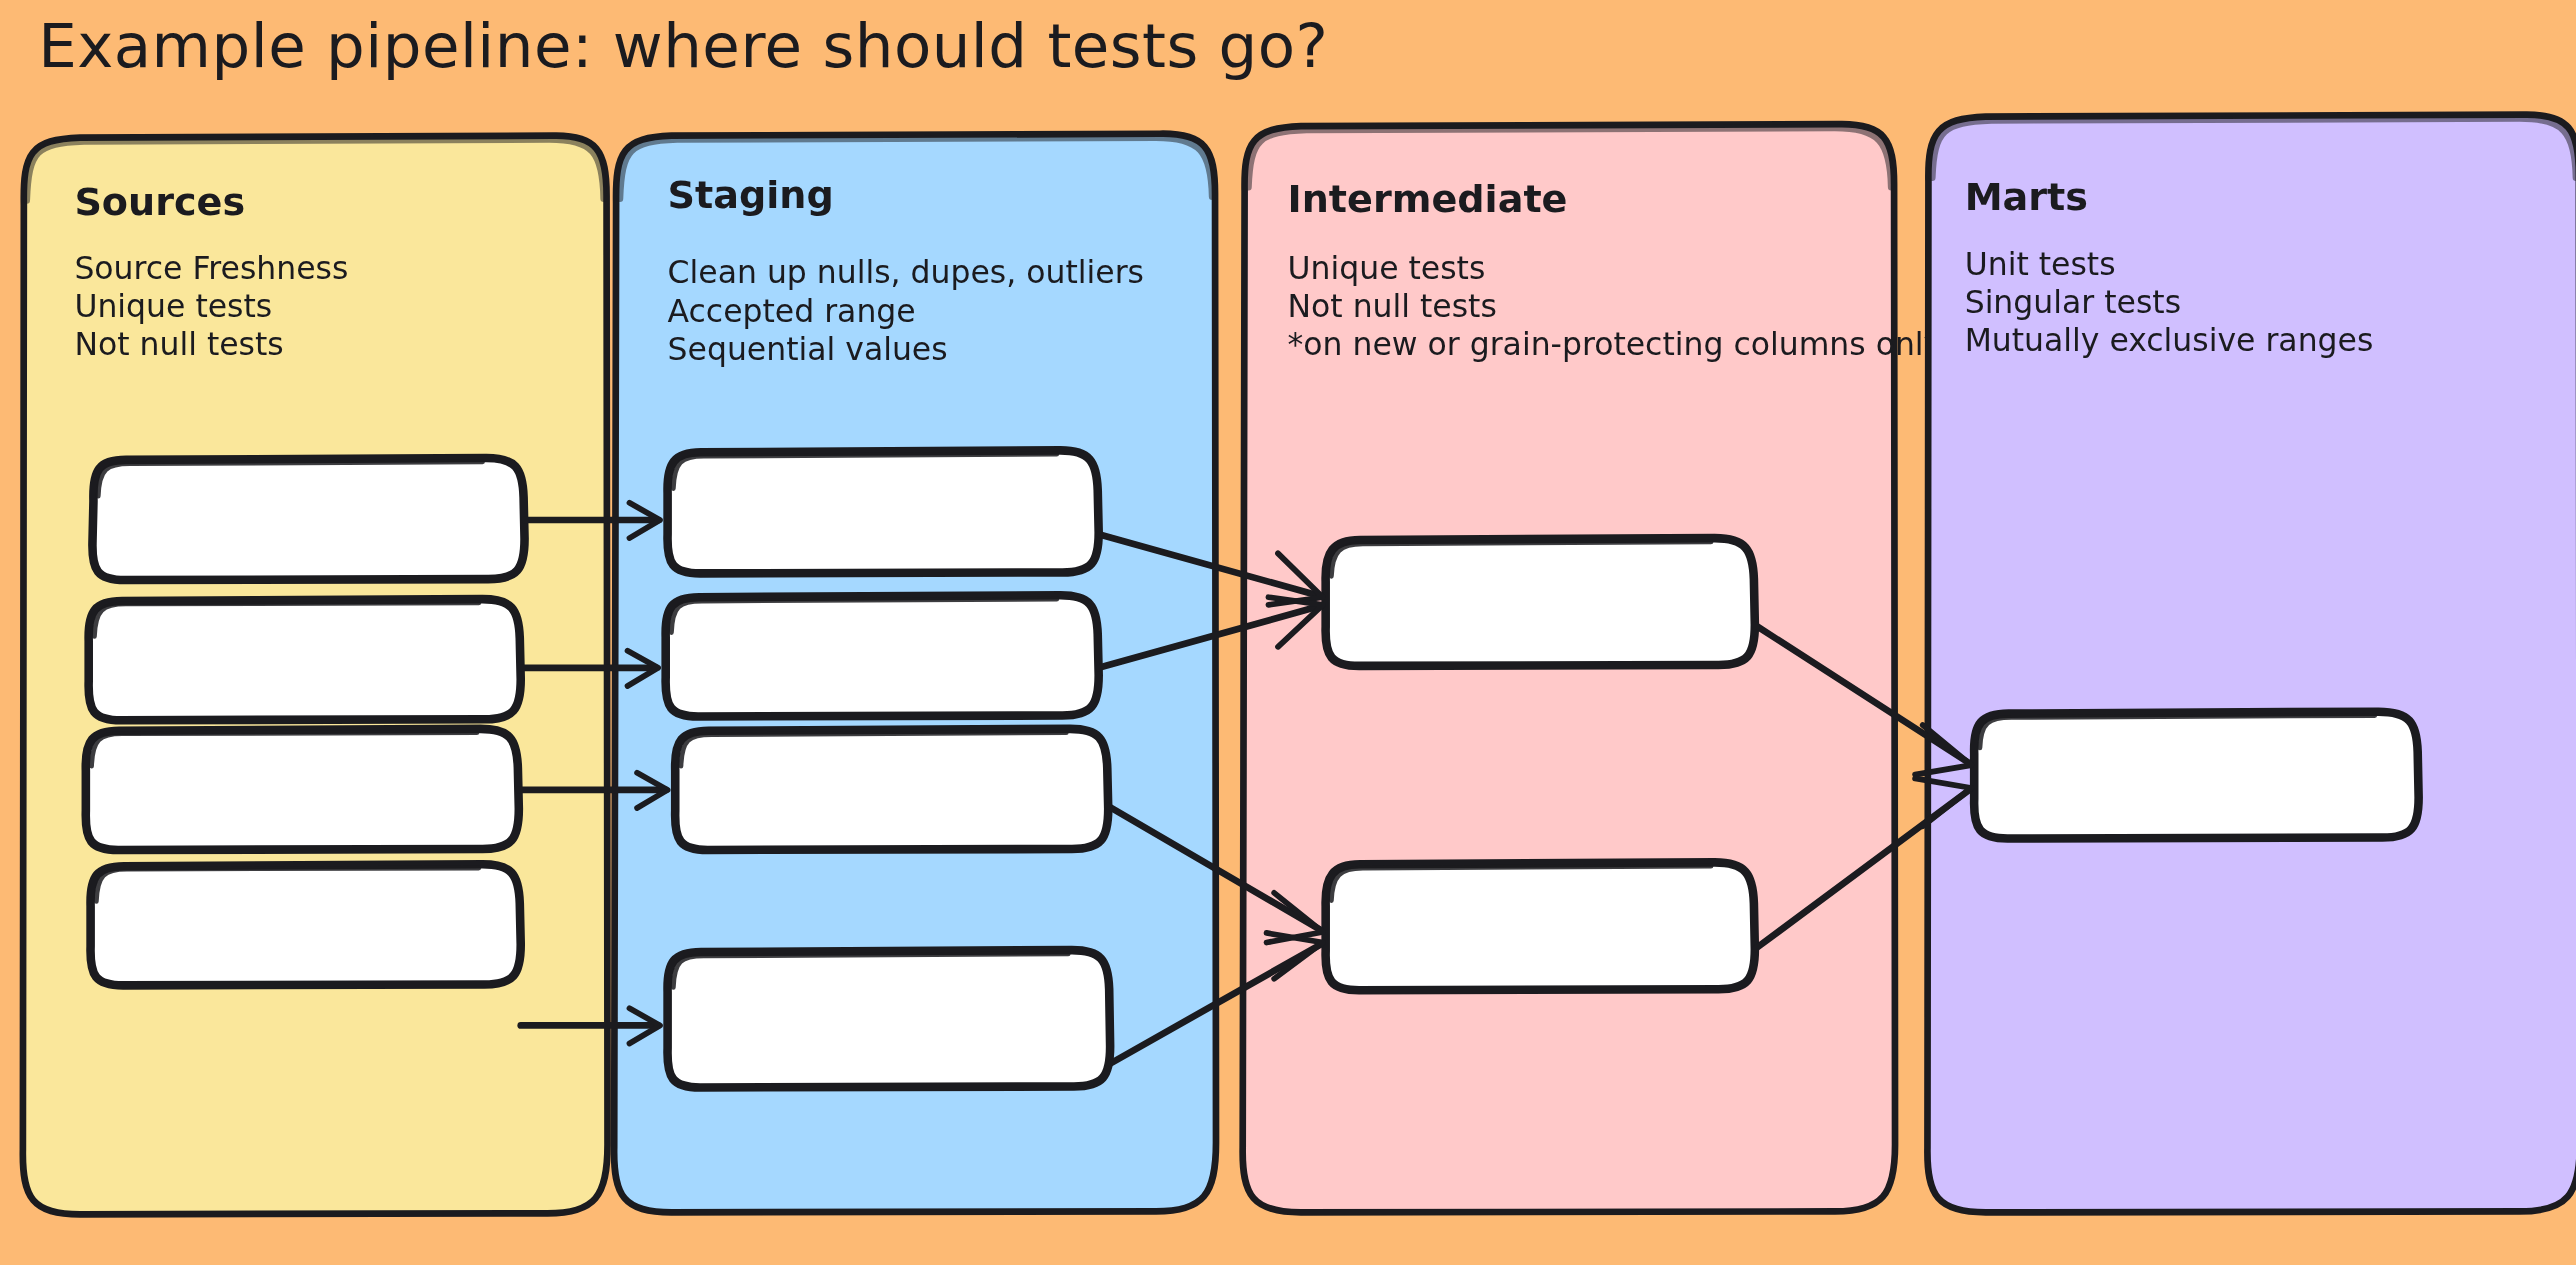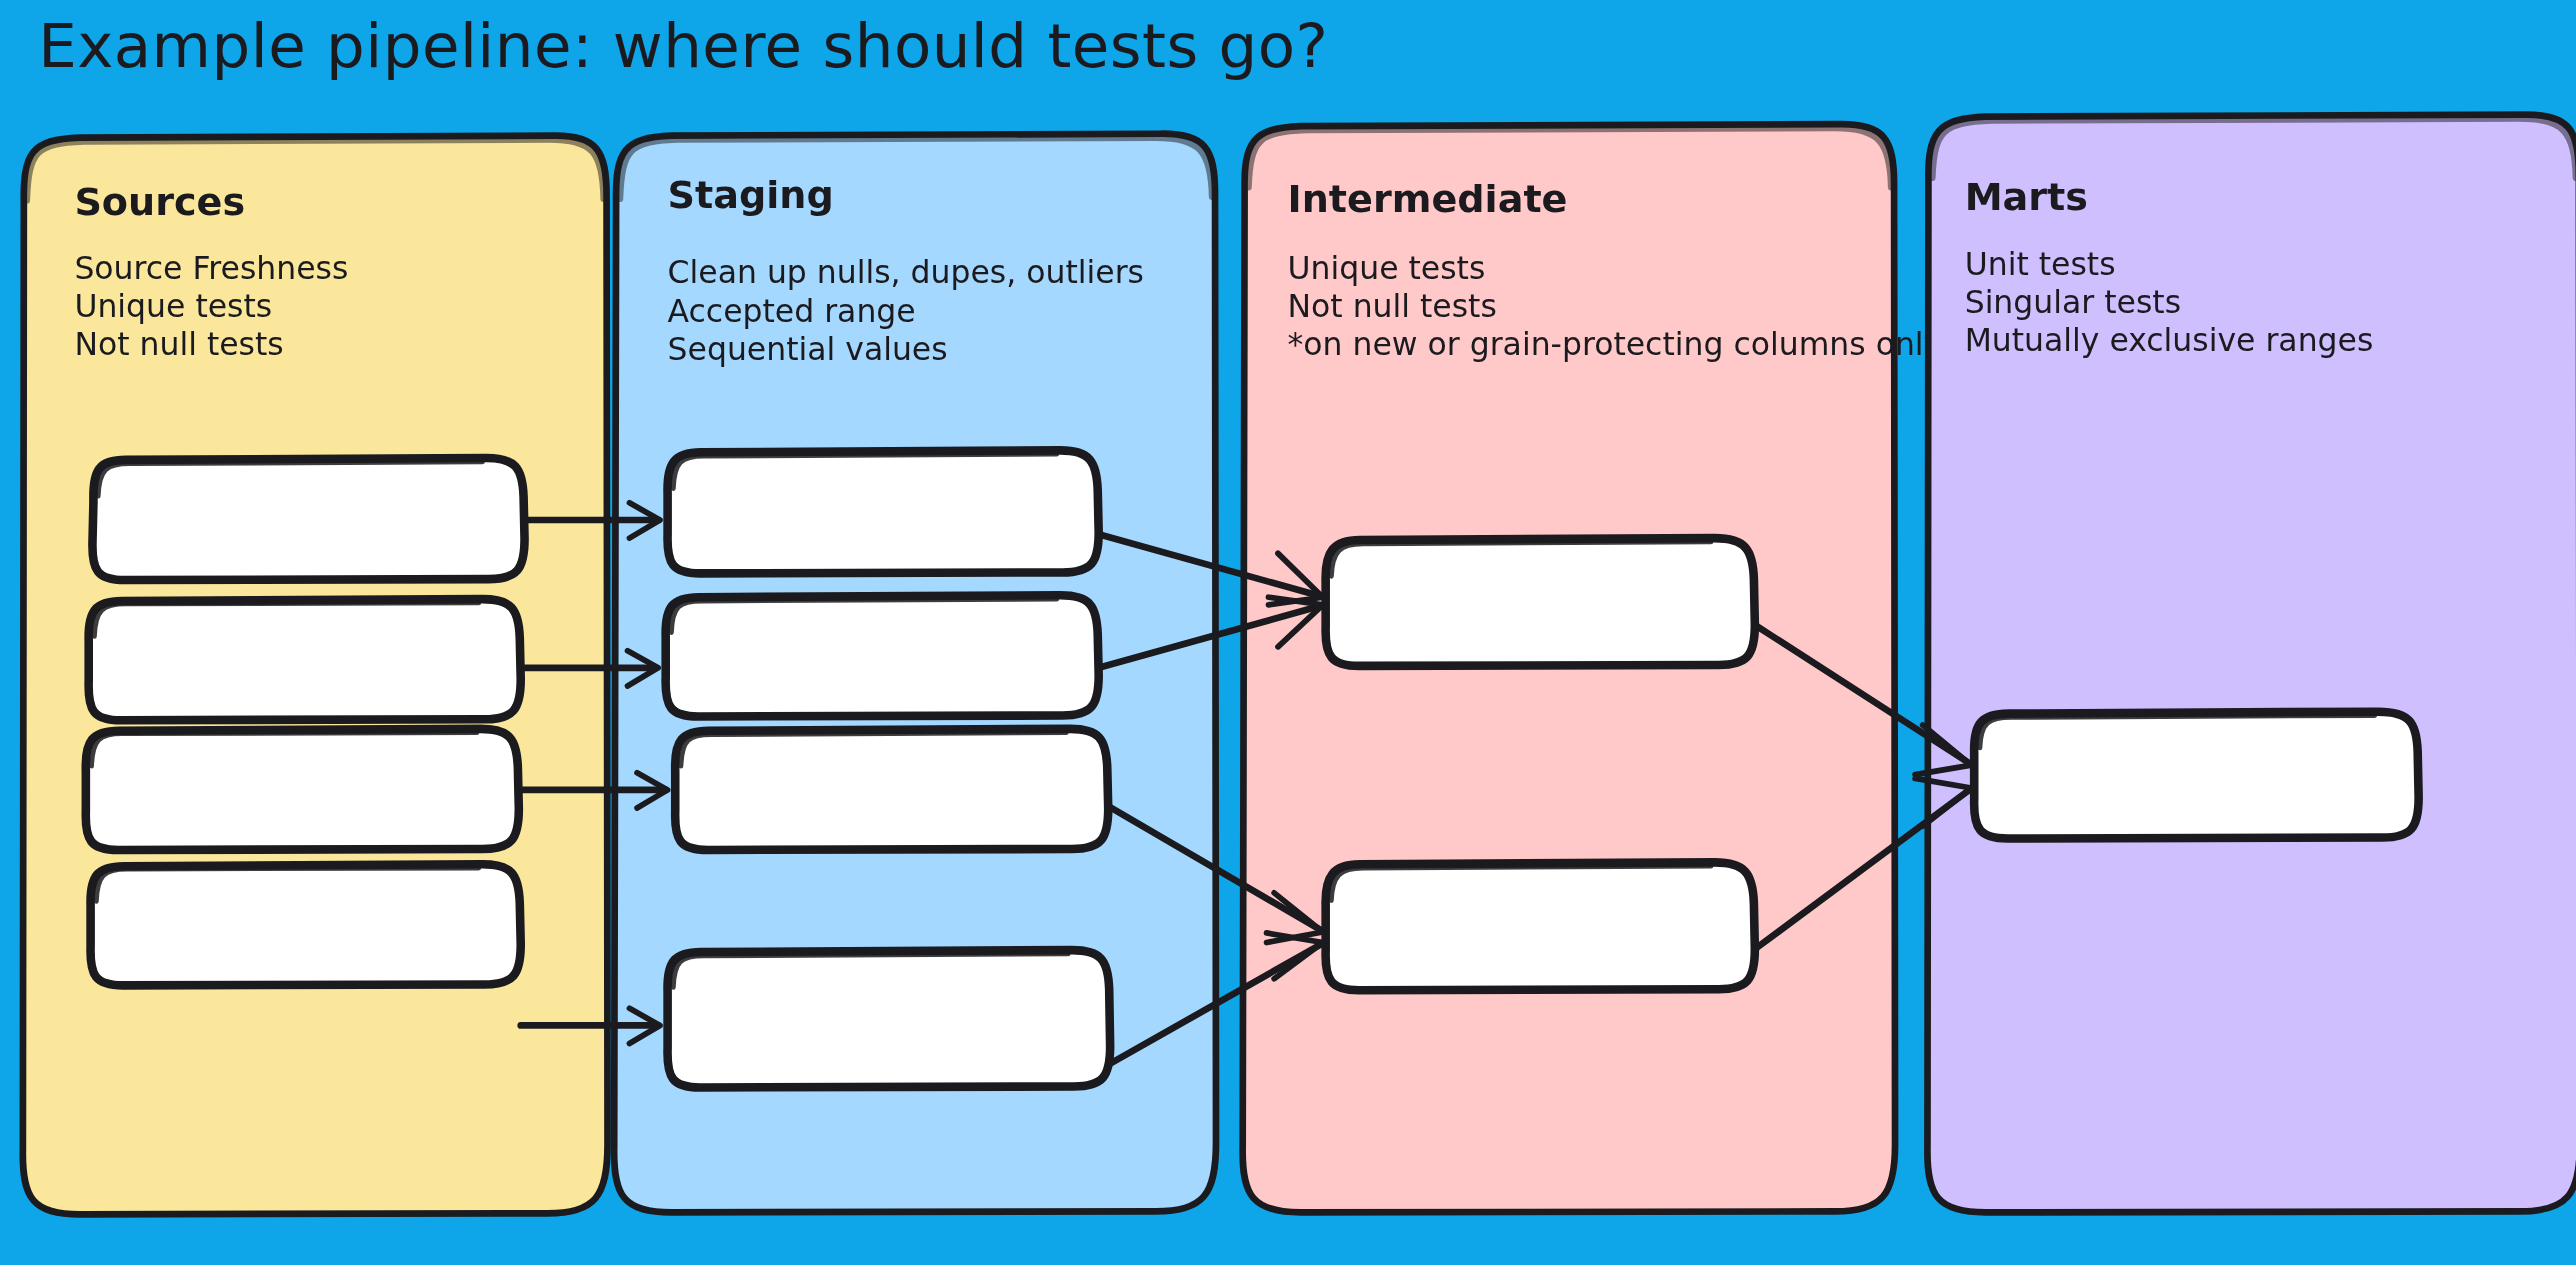--- a/index.html
+++ b/index.html
@@ -7,21 +7,21 @@
     padding: 0;
     background: #ffffff;
   }
   body {
     font-family: "DejaVu Sans", sans-serif;
   }
   #canvas {
     position: relative;
     width: 2576px;
     height: 1266px;
-    background: #0ea5e9;
+    background: #fdba74;
     overflow: hidden;
   }
   svg.diagram {
     position: absolute;
     inset: 0;
     width: 2576px;
     height: 1266px;
   }
   .title-text {
     font-family: "DejaVu Sans", sans-serif;

